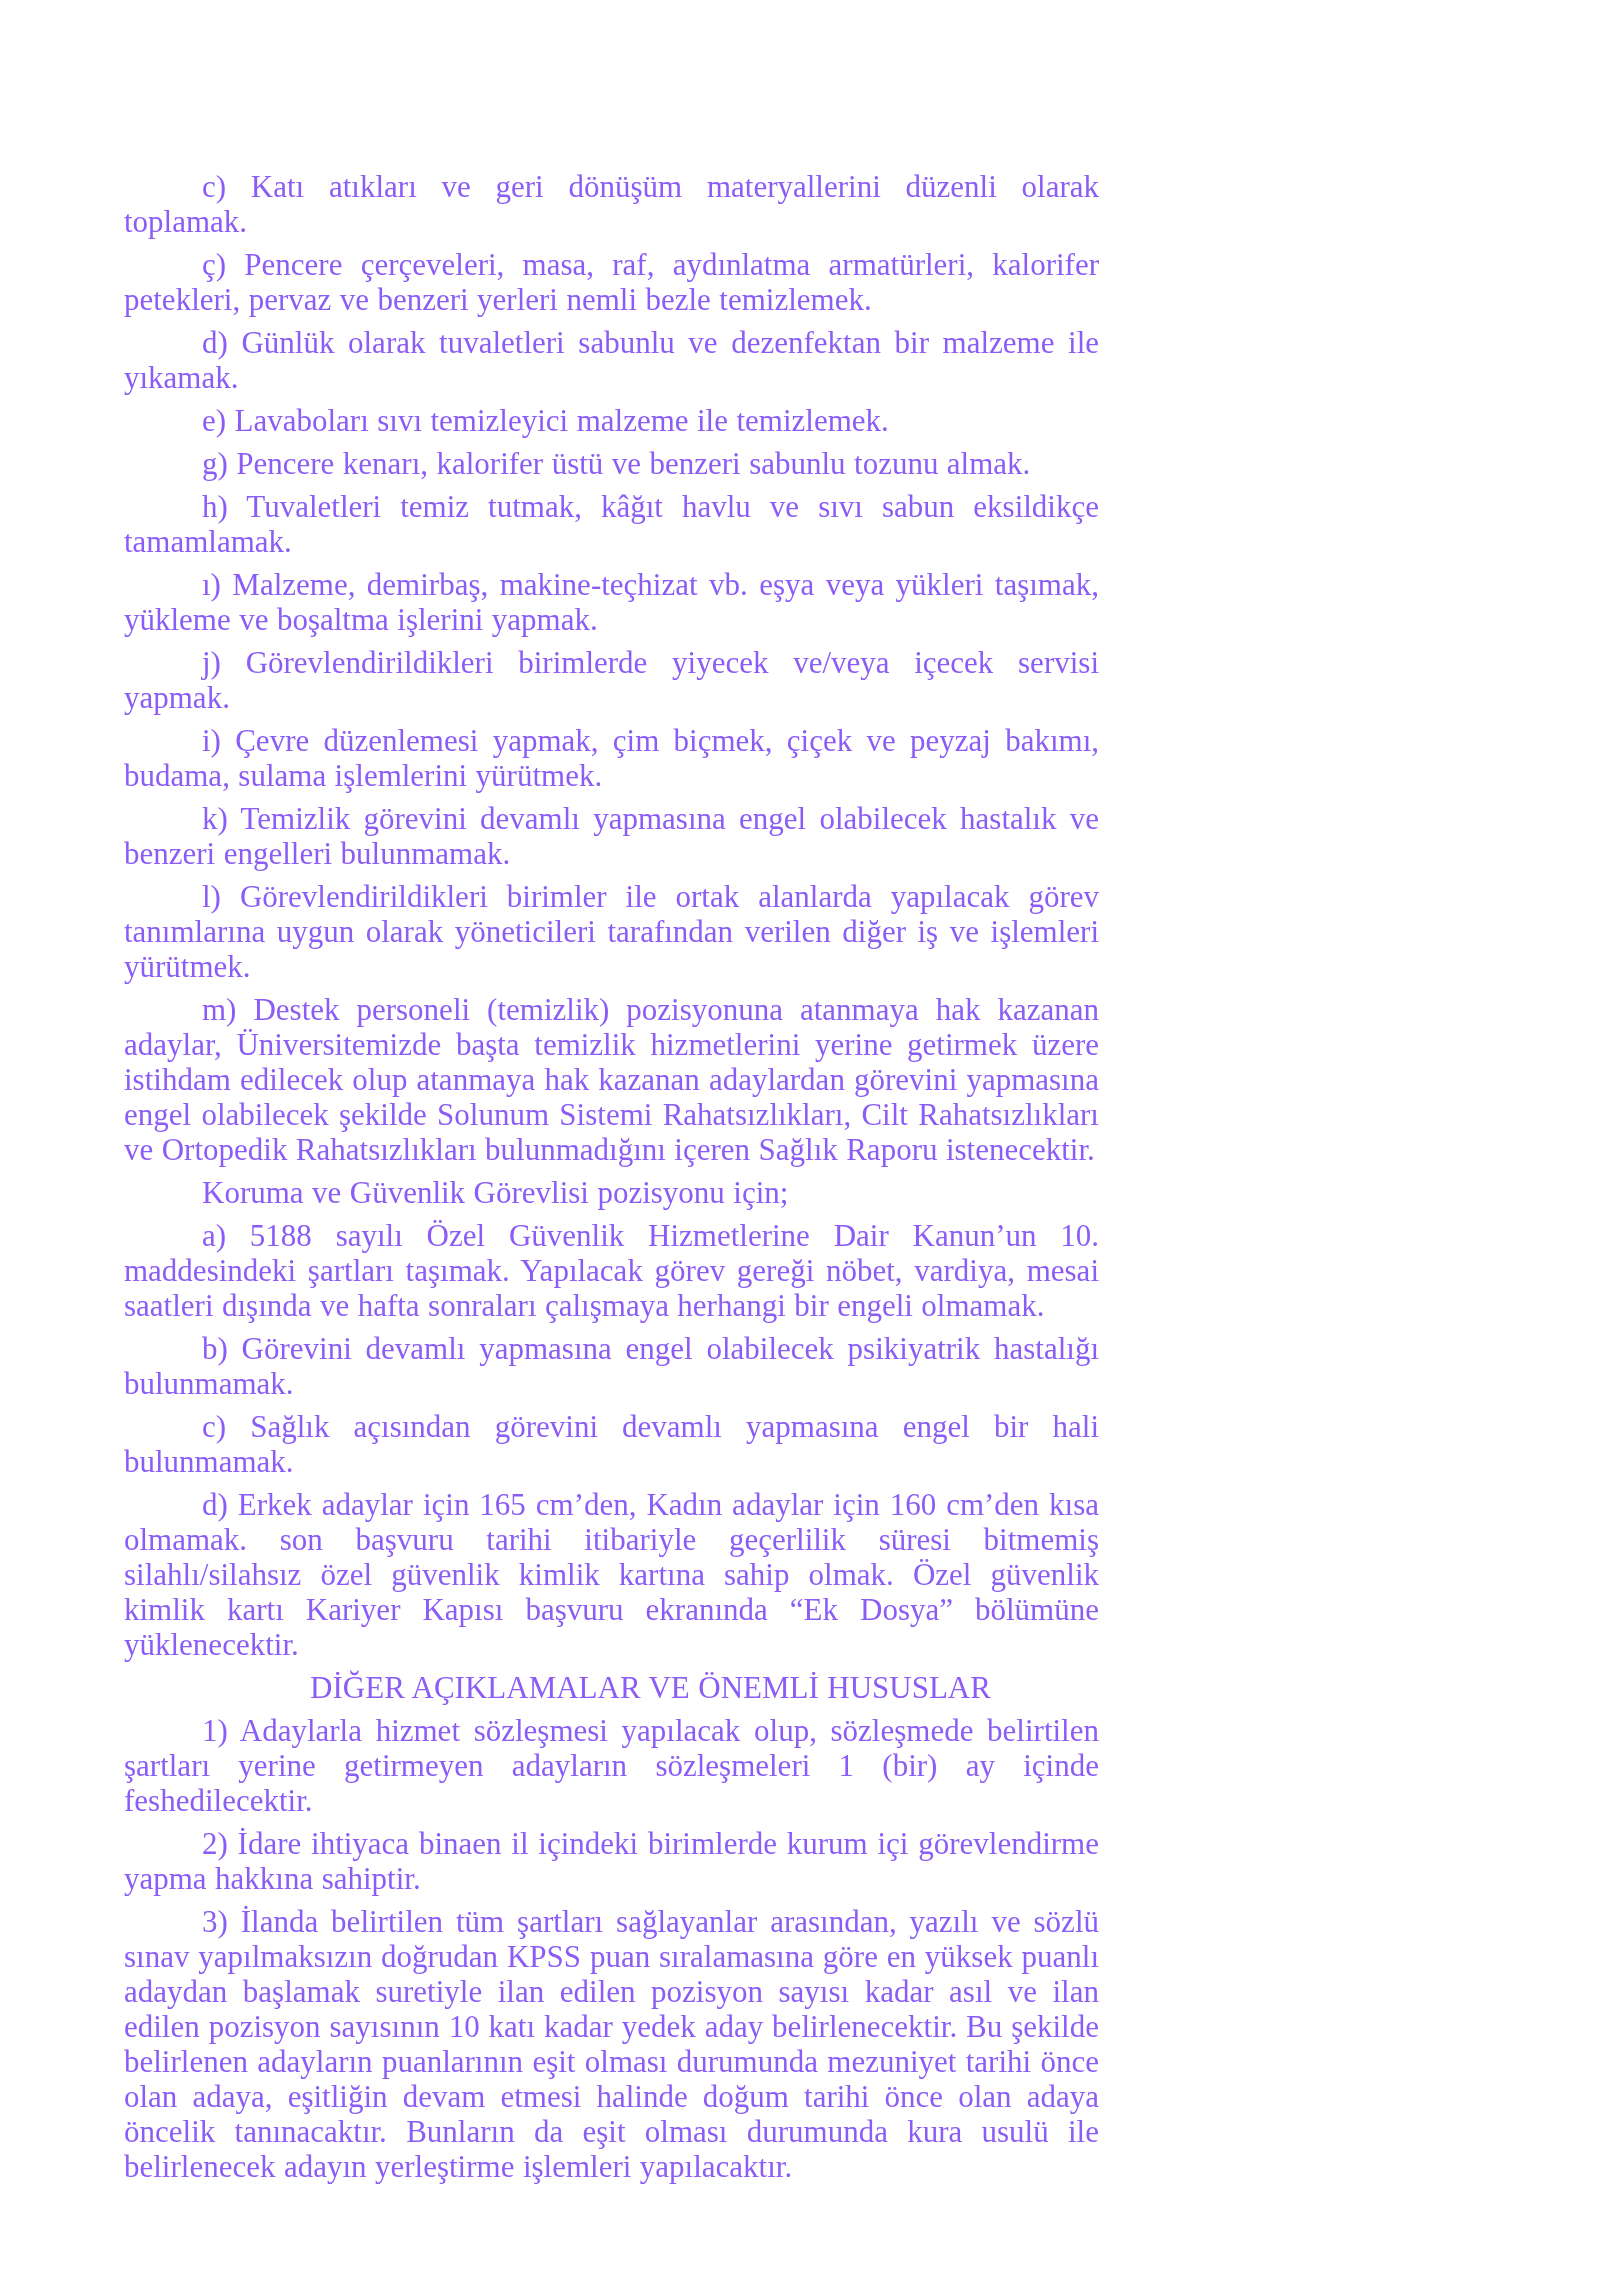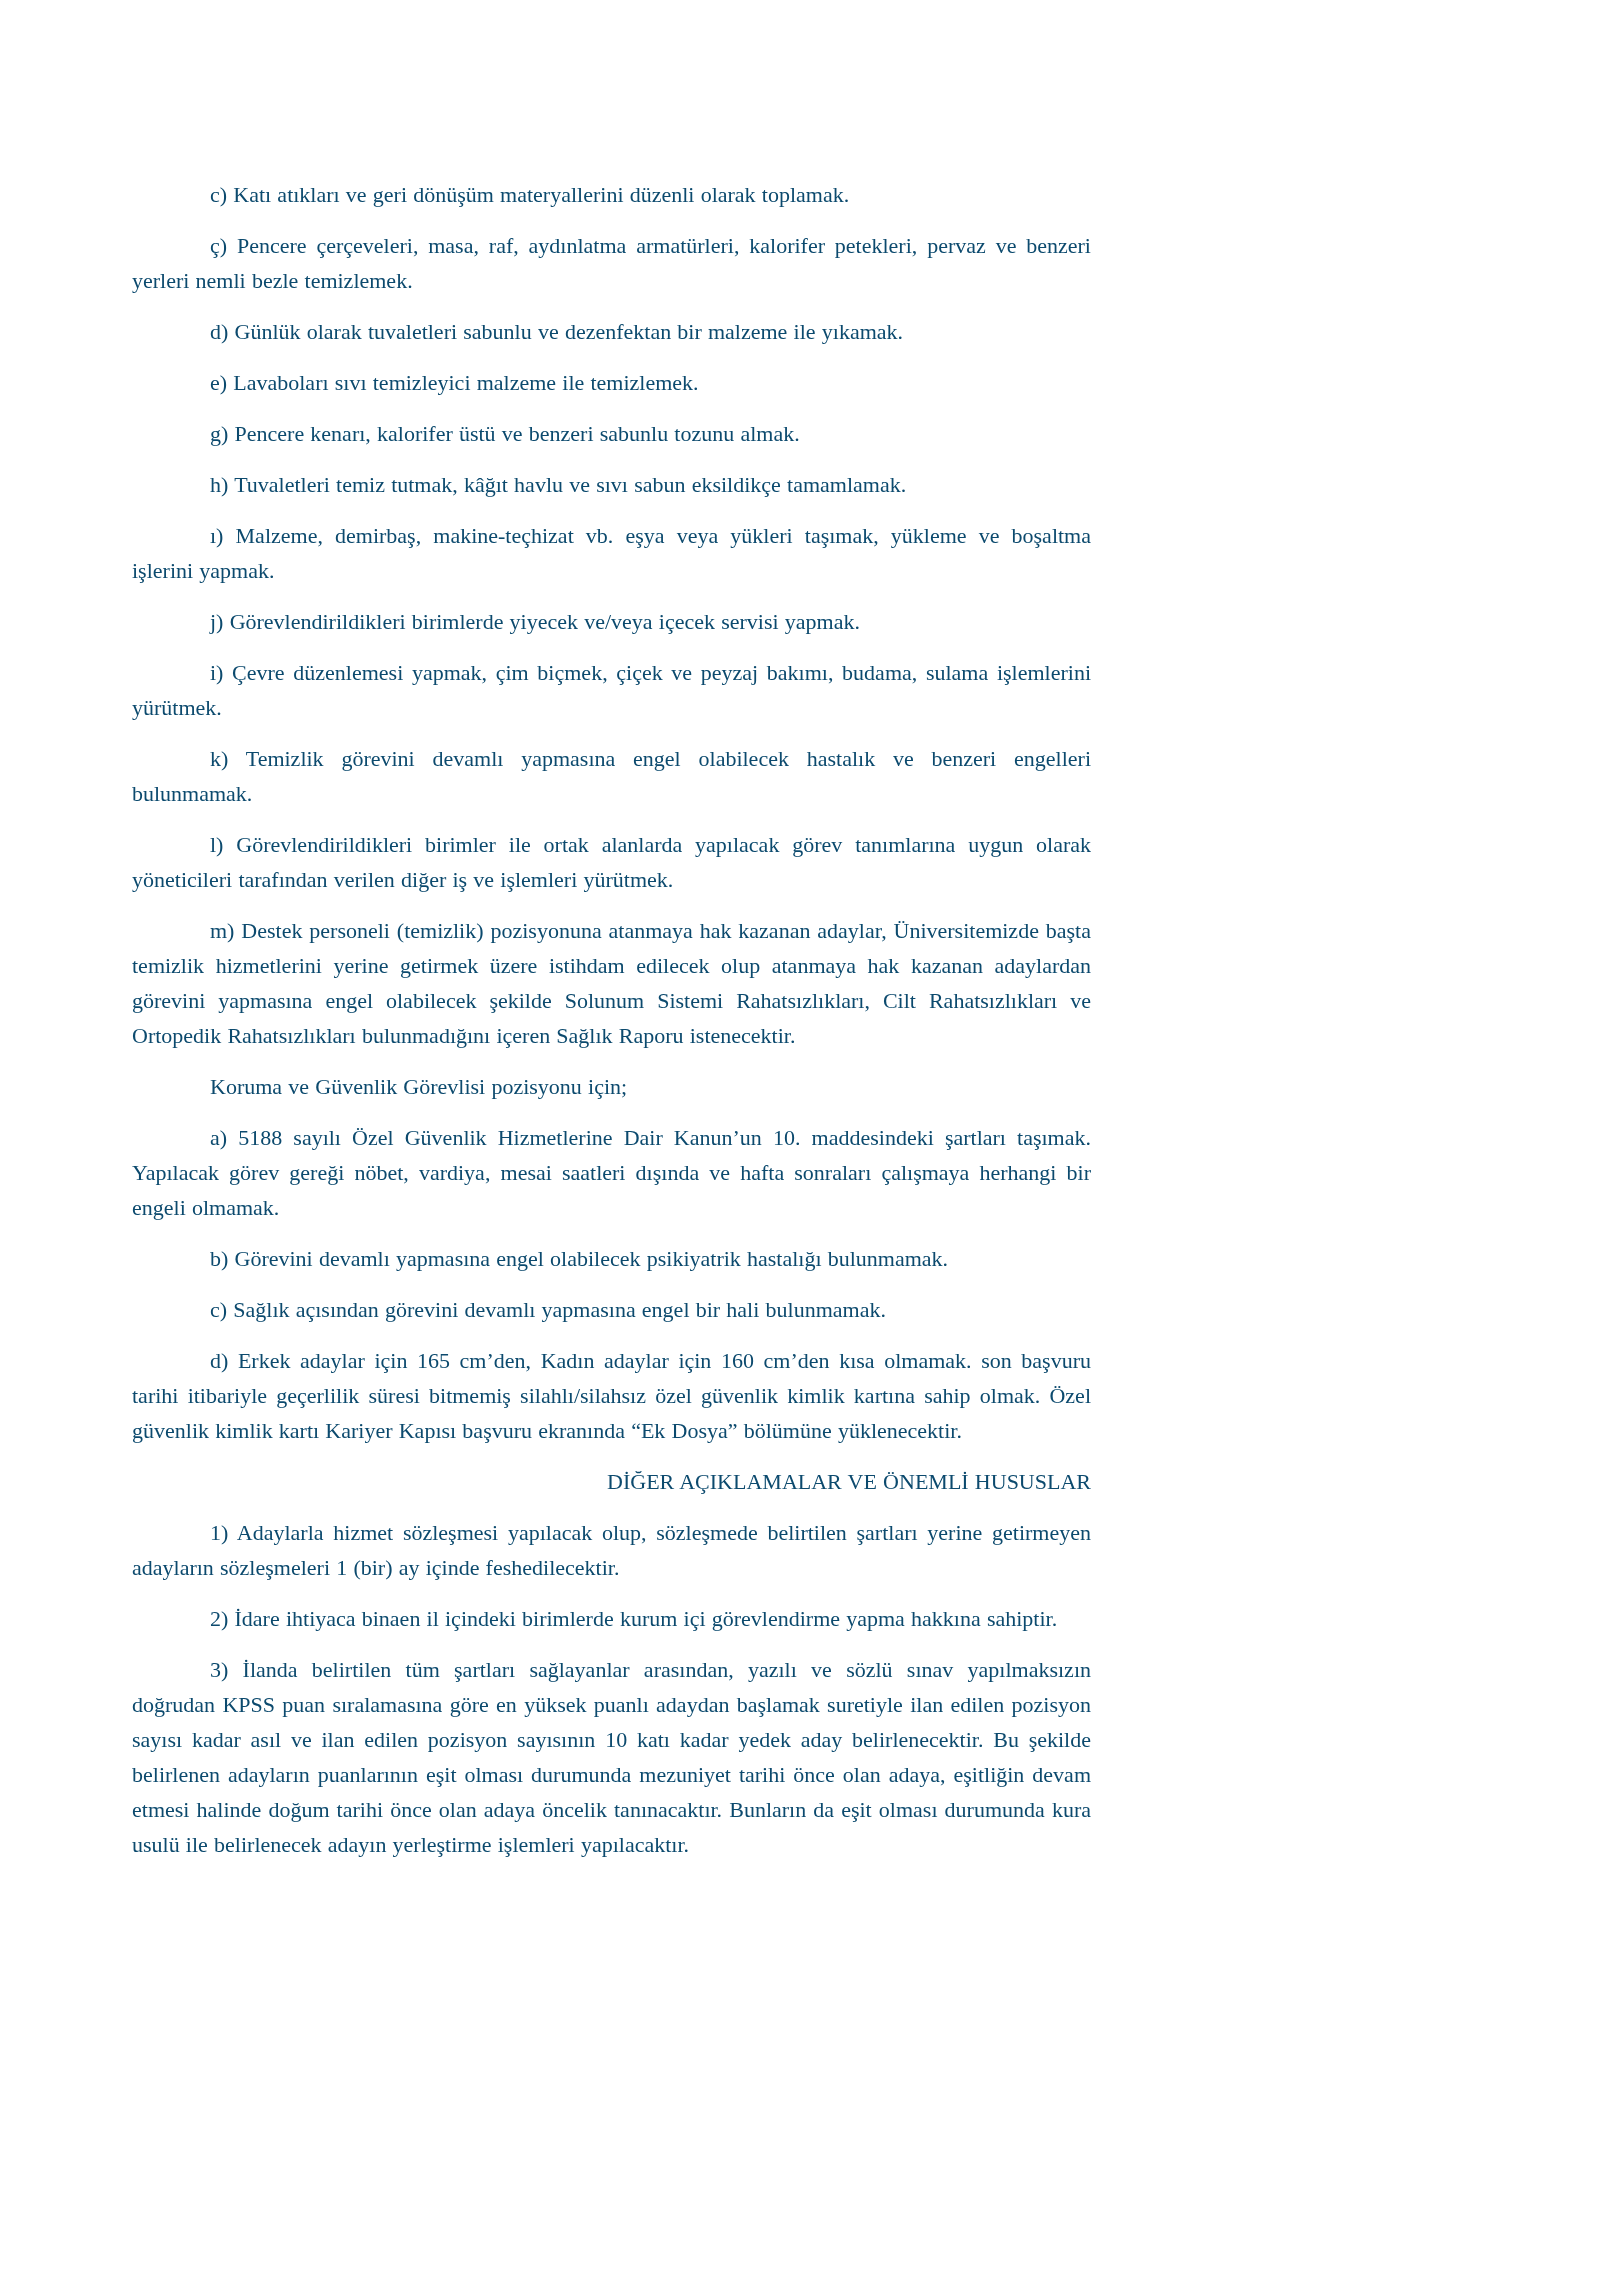--- a/index.html
+++ b/index.html
@@ -16,31 +16,31 @@
     font-family: "Liberation Serif", "DejaVu Serif", serif;
     color: #000000;
   }
   .content {
     position: absolute;
     left: 116px;
     top: 161px;
     width: 991px;
   }
   .para {
-    margin: 16px;
+    margin: 8px;
     padding: 0;
-    font-size: 22px;
+    font-size: 31px;
     line-height: 35px;
     text-align: justify;
     text-indent: 78px;
-    color: #0c4a6e;
+    color: #8b5cf6;
     word-spacing: 0.7px;
   }
   .para.heading {
-    text-align: right;
+    text-align: center;
   }
 </style>
 </head>
 <body>
 
 <div class="page">
   <div class="content">
 
   <p class="para">c) Katı atıkları ve geri dönüşüm materyallerini düzenli olarak toplamak.</p>
       <p class="para">ç) Pencere çerçeveleri, masa, raf, aydınlatma armatürleri, kalorifer petekleri, pervaz ve benzeri yerleri nemli bezle temizlemek.</p>

